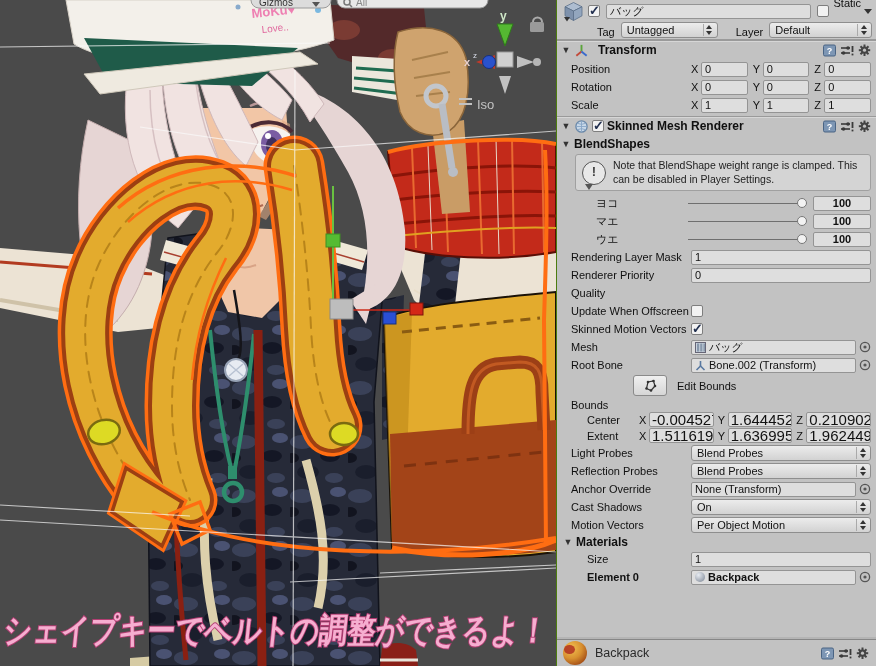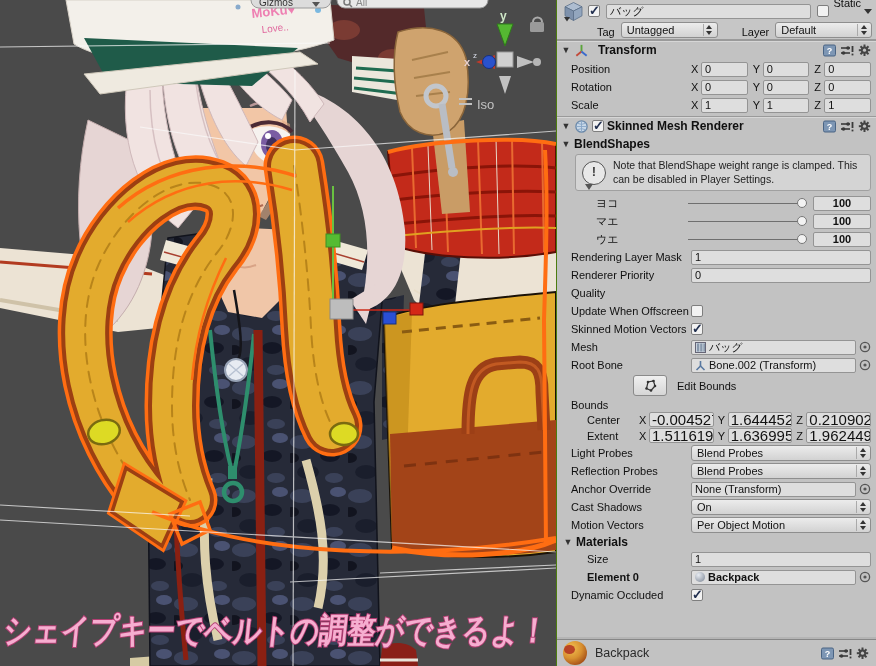--- a/index.html
+++ b/index.html
@@ -327,21 +327,21 @@
     </div>
     <div class="hrow2">
       <span>Tag</span>
       <span class="drop" style="width:88px;margin-left:6px;">
         <span class="dtxt">Untagged</span>
         <span class="dd">
               <i class="up"></i>
               <i class="dn"></i>
             </span>
       </span>
-      <span style="margin-left:24px;">Layer</span>
+      <span style="margin-left:18px;">Layer</span>
       <span class="drop grow" style="margin-left:6px;">
         <span class="dtxt">Default</span>
         <span class="dd">
               <i class="up"></i>
               <i class="dn"></i>
             </span>
       </span>
     </div>
   </div>
 
@@ -632,24 +632,20 @@
     <div class="matrow">
       <span class="matlbl bold">Element 0</span>
       <span class="objfield">
         <span class="minisphere"></span>
         <span class="otxt bold">Backpack</span>
       </span>
       <svg class="picker" width="12" height="12" viewBox="0 0 12 12">
             <circle cx="6" cy="6" r="4.6" stroke="#555" fill="none" stroke-width="1.3"></circle>
             <circle cx="6" cy="6" r="1.6" fill="#555"></circle>
           </svg>
-    </div>
-    <div class="row">
-      <span class="lbl">Dynamic Occluded</span>
-      <span class="cb on"></span>
     </div>
   </div>
 
   <div class="footer">
     <span class="matsphere"></span>
     <span class="ftname">Backpack</span>
     <span class="cicons" style="margin-left:auto;">
       <svg width="13" height="13" viewBox="0 0 13 13">
             <rect x="0.5" y="1" width="12" height="11" rx="1.5" fill="#7d96b4" stroke="#4a6484"></rect>
             <text x="6.5" y="9.5" font-size="9" font-weight="bold" fill="#fff" text-anchor="middle">?</text>

